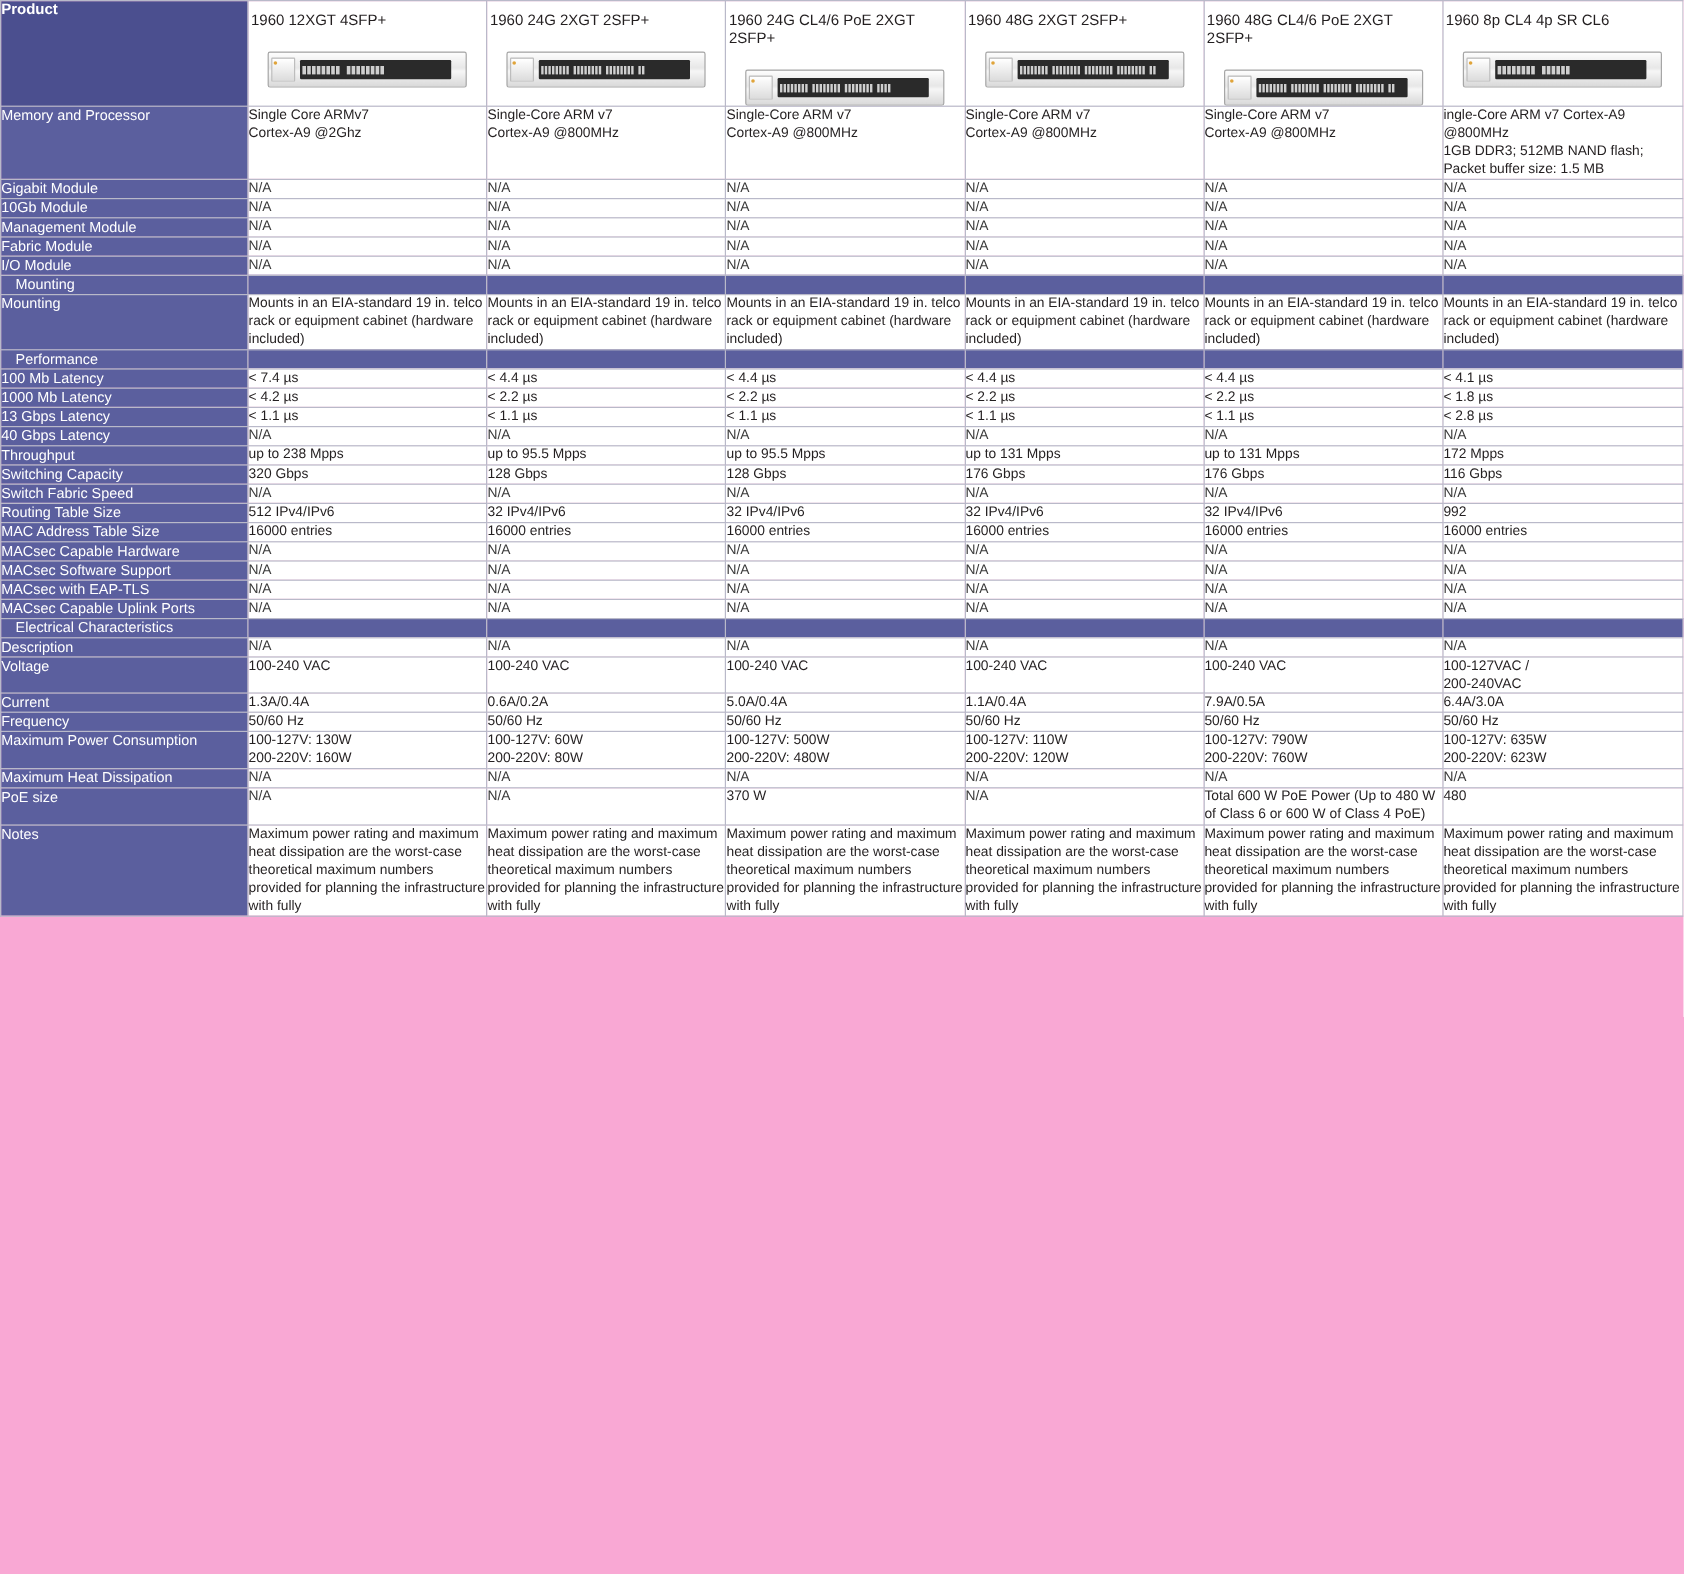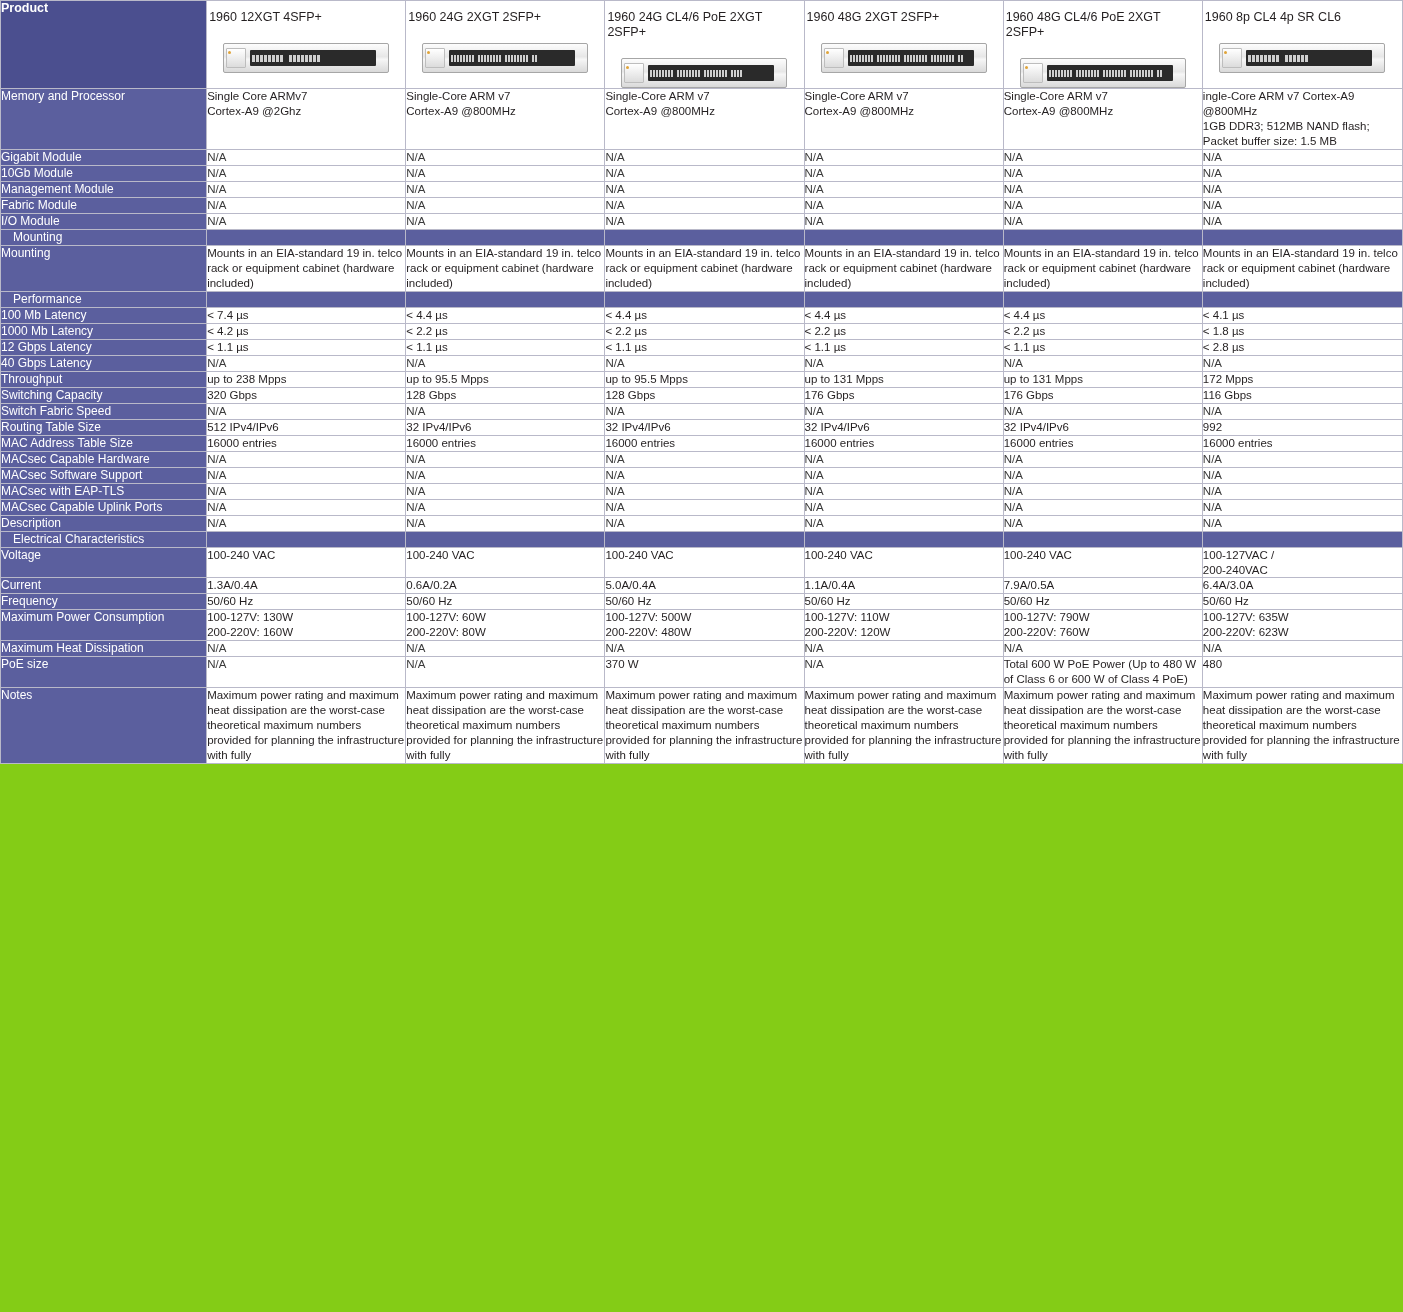--- a/index.html
+++ b/index.html
@@ -5,21 +5,21 @@
   * { box-sizing: border-box; }
   html, body {
     margin: 0; padding: 0;
     background: #ffffff;
     font-family: "Liberation Sans", sans-serif;
   }
   .sheet {
     width: 1403px;
     min-height: 1312px;
     position: relative;
-    background: #84cc16;
+    background: #f9a8d4;
     overflow: hidden;
   }
   table.spec {
     border-collapse: collapse;
     table-layout: fixed;
     width: 1403px;
   }
   table.spec td {
     vertical-align: top;
     border: 1px solid #b9b9c9;
@@ -587,21 +587,21 @@
             <span class="ln">&lt; 2.2 µs</span>
           </td>
           <td class="val">
             <span class="ln">&lt; 2.2 µs</span>
           </td>
           <td class="val">
             <span class="ln">&lt; 1.8 µs</span>
           </td>
         </tr>
         <tr>
-          <td class="label">12 Gbps Latency</td>
+          <td class="label">13 Gbps Latency</td>
           <td class="val">
             <span class="ln">&lt; 1.1 µs</span>
           </td>
           <td class="val">
             <span class="ln">&lt; 1.1 µs</span>
           </td>
           <td class="val">
             <span class="ln">&lt; 1.1 µs</span>
           </td>
           <td class="val">
@@ -818,48 +818,48 @@
             <span class="ln">N/A</span>
           </td>
           <td class="val na">
             <span class="ln">N/A</span>
           </td>
           <td class="val na">
             <span class="ln">N/A</span>
           </td>
         </tr>
         <tr>
+          <td class="label section">Electrical Characteristics</td>
+          <td class="section-bar"></td>
+          <td class="section-bar"></td>
+          <td class="section-bar"></td>
+          <td class="section-bar"></td>
+          <td class="section-bar"></td>
+          <td class="section-bar"></td>
+        </tr>
+        <tr>
           <td class="label">Description</td>
           <td class="val na">
             <span class="ln">N/A</span>
           </td>
           <td class="val na">
             <span class="ln">N/A</span>
           </td>
           <td class="val na">
             <span class="ln">N/A</span>
           </td>
           <td class="val na">
             <span class="ln">N/A</span>
           </td>
           <td class="val na">
             <span class="ln">N/A</span>
           </td>
           <td class="val na">
             <span class="ln">N/A</span>
           </td>
-        </tr>
-        <tr>
-          <td class="label section">Electrical Characteristics</td>
-          <td class="section-bar"></td>
-          <td class="section-bar"></td>
-          <td class="section-bar"></td>
-          <td class="section-bar"></td>
-          <td class="section-bar"></td>
-          <td class="section-bar"></td>
         </tr>
         <tr>
           <td class="label">Voltage</td>
           <td class="val">
             <span class="ln">100-240 VAC</span>
           </td>
           <td class="val">
             <span class="ln">100-240 VAC</span>
           </td>
           <td class="val">

